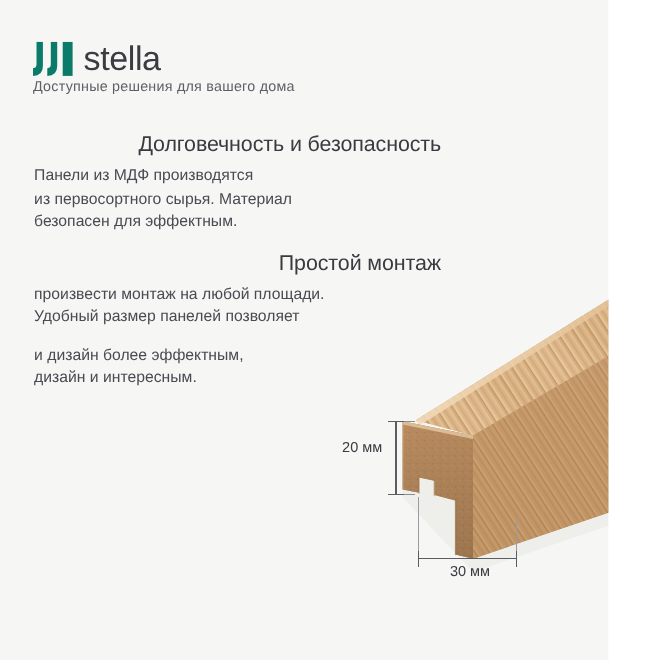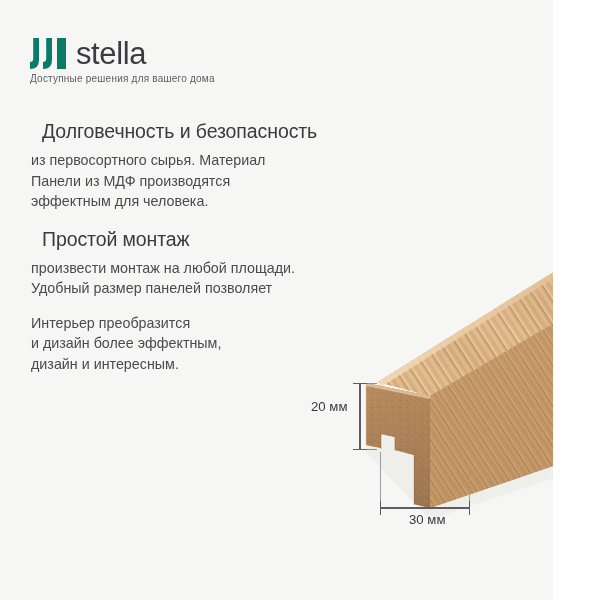--- a/index.html
+++ b/index.html
@@ -60,21 +60,21 @@
   .logo-word {
     font-size: 31px;
     line-height: 31px;
     font-weight: 400;
     letter-spacing: -0.4px;
     color: #3b3b41;
     white-space: nowrap;
   }
   .logo-tagline {
     margin-top: 5px;
-    font-size: 10px;
+    font-size: 13px;
     line-height: 10px;
     letter-spacing: 0.22px;
     color: #5e5e66;
     white-space: nowrap;
   }
 
   
   .features {
     position: absolute;
     left: 31px;
@@ -86,20 +86,21 @@
   }
   .feature:last-child { margin-bottom: 0; }
   .feature-title {
     font-size: 19.5px;
     line-height: 26px;
     font-weight: 400;
     color: #3a3a40;
     letter-spacing: -0.1px;
     margin: 0 0 6px 11px;
     white-space: nowrap;
+    text-align: right;
   }
   .feature-body {
     font-size: 14.3px;
     line-height: 20.5px;
     color: #4a4a52;
     margin: 0;
   }
   .feature-body span {
     display: block;
     white-space: nowrap;
@@ -263,37 +264,36 @@
       <div class="logo-word">stella</div>
     </div>
     <div class="logo-tagline">Доступные решения для вашего дома</div>
   </div>
 
   <div class="features">
 
     <section class="feature">
       <h2 class="feature-title">Долговечность и безопасность</h2>
       <p class="feature-body">
+        <span>Панели из МДФ производятся</span>
         <span>из первосортного сырья. Материал</span>
-        <span>Панели из МДФ производятся</span>
-        <span>эффектным для человека.</span>
+        <span>безопасен для эффектным.</span>
       </p>
     </section>
 
     <section class="feature">
       <h2 class="feature-title">Простой монтаж</h2>
       <p class="feature-body">
         <span>произвести монтаж на любой площади.</span>
         <span>Удобный размер панелей позволяет</span>
       </p>
     </section>
 
     <section class="feature">
       <p class="feature-body">
-        <span>Интерьер преобразится</span>
         <span>и дизайн более эффектным,</span>
         <span>дизайн и интересным.</span>
       </p>
     </section>
 
   </div>
 
   <div class="dims">
     <svg width="600" height="600" viewBox="0 0 600 600" style="position:absolute;left:0;top:0;">
       <g stroke="#5c5c62" stroke-width="1.1" fill="none" shape-rendering="crispEdges">

